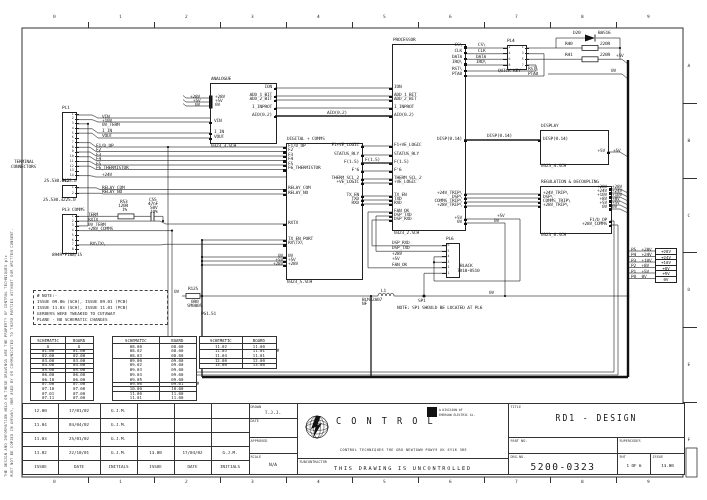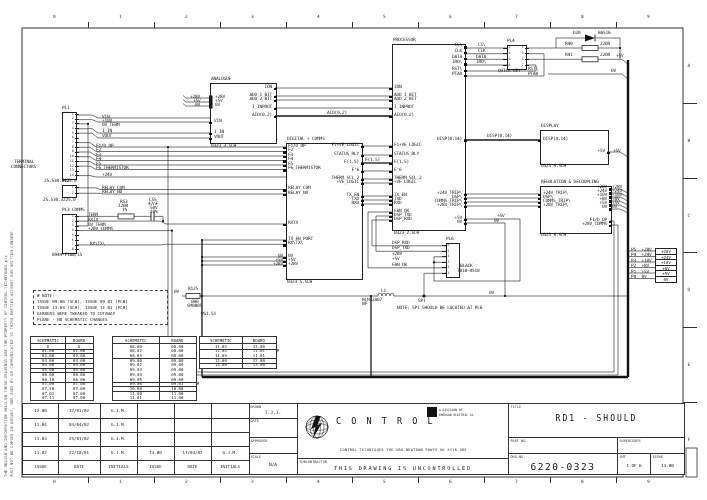--- a/index.html
+++ b/index.html
@@ -234,31 +234,31 @@
       <div style="position:absolute;left:129px;top:3px;width:10px;height:10px;background:#111;"></div>
       <div style="position:absolute;left:141px;top:4px;font-size:3px;color:#222;">A DIVISION OF</div>
       <div style="position:absolute;left:141px;top:9px;font-size:3px;color:#222;">EMERSON ELECTRIC Co.</div>
     </div>
     <div class="tcell" style="left:49px;top:55px;width:211px;height:15px;border-right:0.6px solid #333;">
       <div class="tlab">SUBCONTRACTOR</div>
       <div class="tval" style="font-size:5.2px;letter-spacing:1.8px;margin-top:6px;">THIS DRAWING IS UNCONTROLLED</div>
     </div>
     <div class="tcell" style="left:260px;top:0;width:175px;height:34px;border-bottom:0.6px solid #333;">
       <div class="tlab">TITLE</div>
-      <div class="tval" style="font-size:8px;letter-spacing:2px;margin-top:10px;">RD1 - SHOULD</div>
+      <div class="tval" style="font-size:8px;letter-spacing:2px;margin-top:10px;">RD1 - DESIGN</div>
     </div>
     <div class="tcell" style="left:260px;top:34px;width:109px;height:16px;border-right:0.6px solid #333;border-bottom:0.6px solid #333;">
       <div class="tlab">PART NO.</div>
     </div>
     <div class="tcell" style="left:369px;top:34px;width:66px;height:16px;border-bottom:0.6px solid #333;">
       <div class="tlab">SUPERCEDES</div>
     </div>
     <div class="tcell" style="left:260px;top:50px;width:109px;height:20px;border-right:0.6px solid #333;">
       <div class="tlab">DRG.NO.</div>
-      <div class="tval" style="font-size:9.5px;letter-spacing:1.5px;margin-top:7px;">6220-0323</div>
+      <div class="tval" style="font-size:9.5px;letter-spacing:1.5px;margin-top:7px;">5200-0323</div>
     </div>
     <div class="tcell" style="left:369px;top:50px;width:33px;height:20px;border-right:0.6px solid #333;">
       <div class="tlab">SHT</div>
       <div class="tval" style="font-size:4.2px;margin-top:9px;">1 OF 6</div>
     </div>
     <div class="tcell" style="left:402px;top:50px;width:33px;height:20px;">
       <div class="tlab">ISSUE</div>
       <div class="tval" style="font-size:4.2px;margin-top:9px;">13.00</div>
     </div>
   </div>

